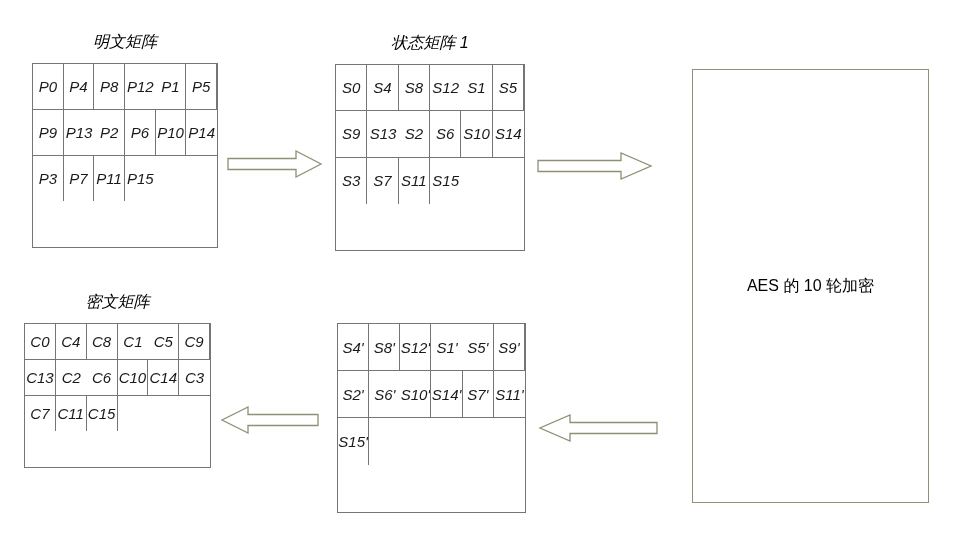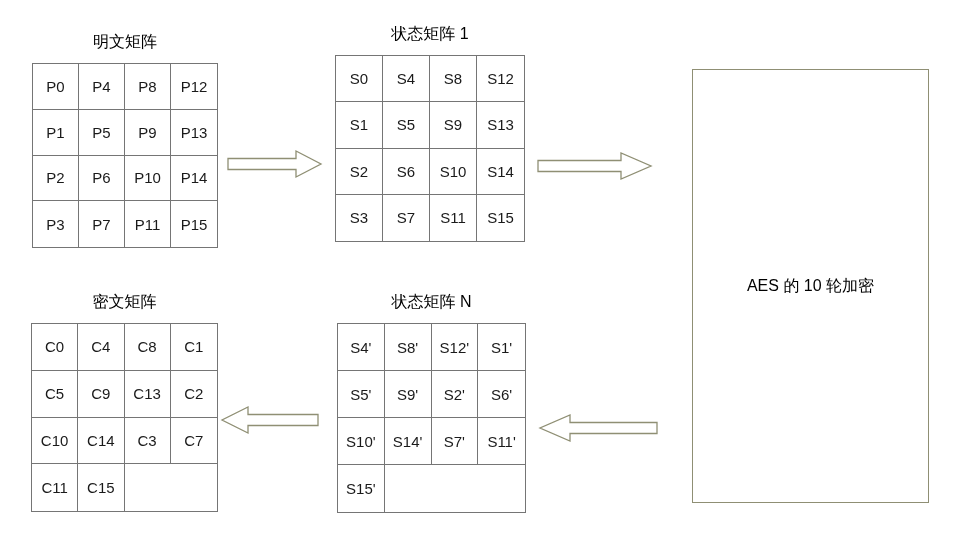--- a/index.html
+++ b/index.html
@@ -12,34 +12,34 @@
   html, body { margin: 0; padding: 0; background: var(--bg); }
   .canvas {
     position: relative;
     width: 955px;
     height: 536px;
     background: var(--bg);
     font-family: "Liberation Sans", "DejaVu Sans", sans-serif;
     color: var(--text-color);
     overflow: hidden;
   }
-  .matrix { position: absolute; }
+  .matrix { position: absolute; font-style: italic; }
   .matrix-title {
     position: absolute;
     left: -20px;
     right: -20px;
     top: -31px;
     text-align: center;
     font-size: 16px;
     color: #000000;
     white-space: nowrap;
   }
   .matrix-grid {
     display: grid;
-    grid-template-columns: repeat(4, 1fr);
+    grid-template-columns: repeat(6, 1fr);
     grid-template-rows: repeat(4, 1fr);
     width: 100%;
     height: 100%;
     border: 1px solid var(--grid-line);
     box-sizing: border-box;
     background: #ffffff;
   }
   .matrix-cell {
     display: flex;
     align-items: center;
@@ -74,22 +74,22 @@
   .arrow svg { display: block; overflow: visible; }
   .arrow polygon {
     fill: #ffffff;
     stroke: var(--arrow-stroke);
     stroke-width: 1.3;
     stroke-linejoin: miter;
   }
 
   
   .m-plaintext  { left: 32px;  top: 63px;  width: 186px; height: 185px; }
-  .m-state1     { left: 335px; top: 55px;  width: 190px; height: 187px; }
-  .m-ciphertext { left: 31px;  top: 323px; width: 187px; height: 189px; }
+  .m-state1     { left: 335px; top: 64px;  width: 190px; height: 187px; }
+  .m-ciphertext { left: 24px;  top: 323px; width: 187px; height: 145px; }
   .m-stateN     { left: 337px; top: 323px; width: 189px; height: 190px; }
   .a1 { left: 228px; top: 149px; }
   .a2 { left: 538px; top: 151px; }
   .a3 { left: 540px; top: 413px; }
   .a4 { left: 222px; top: 405px; }
 </style>
 </head>
 <body>
 
 <div class="canvas">
@@ -142,31 +142,31 @@
     <div class="matrix-title">密文矩阵</div>
     <div class="matrix-grid">
         <div class="matrix-cell">C0</div>
         <div class="matrix-cell">C4</div>
         <div class="matrix-cell">C8</div>
         <div class="matrix-cell">C1</div>
         <div class="matrix-cell">C5</div>
         <div class="matrix-cell">C9</div>
         <div class="matrix-cell">C13</div>
         <div class="matrix-cell">C2</div>
+        <div class="matrix-cell">C6</div>
         <div class="matrix-cell">C10</div>
         <div class="matrix-cell">C14</div>
         <div class="matrix-cell">C3</div>
         <div class="matrix-cell">C7</div>
         <div class="matrix-cell">C11</div>
         <div class="matrix-cell">C15</div>
       </div>
   </div>
 
   <div class="matrix m-stateN">
-    <div class="matrix-title">状态矩阵 N</div>
     <div class="matrix-grid">
         <div class="matrix-cell">S4'</div>
         <div class="matrix-cell">S8'</div>
         <div class="matrix-cell">S12'</div>
         <div class="matrix-cell">S1'</div>
         <div class="matrix-cell">S5'</div>
         <div class="matrix-cell">S9'</div>
         <div class="matrix-cell">S2'</div>
         <div class="matrix-cell">S6'</div>
         <div class="matrix-cell">S10'</div>

